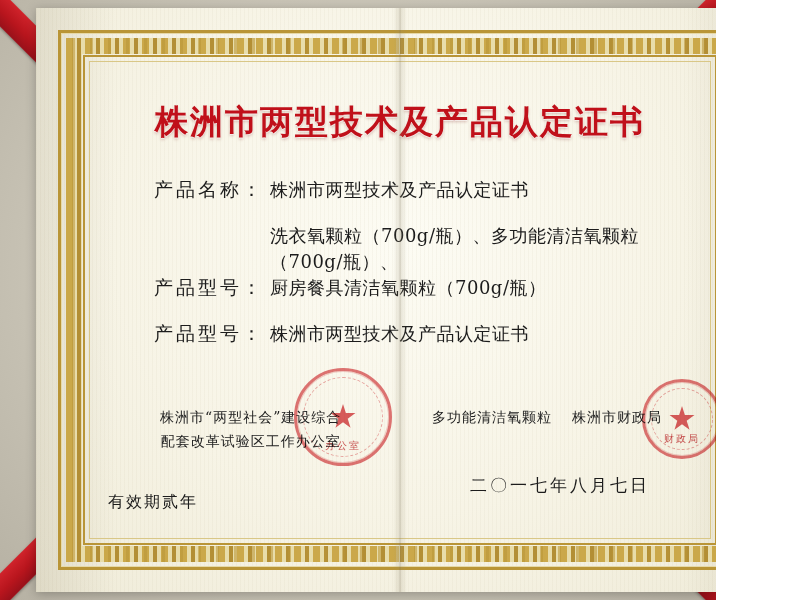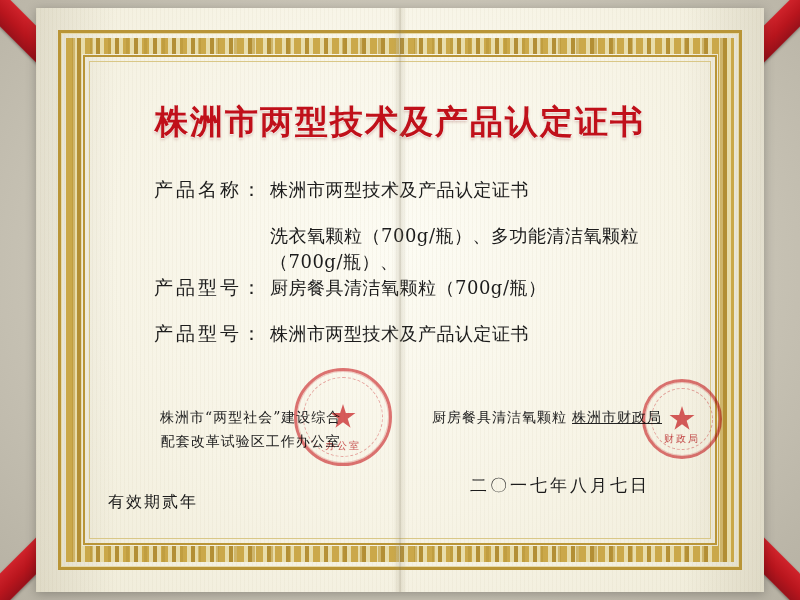--- a/index.html
+++ b/index.html
@@ -6,21 +6,21 @@
     margin: 0;
     padding: 0;
     width: 800px;
     height: 600px;
     overflow: hidden;
     font-family: "DejaVu Sans", sans-serif;
   }
 
   #stage {
     position: relative;
-    width: 800px;
+    width: 716px;
     height: 600px;
     background: #0369a1;
     overflow: hidden;
   }
 
   
   .board {
     position: absolute;
     inset: 0;
     background:
@@ -188,21 +188,21 @@
     text-align: center;
     color: #222;
     font-family: "DejaVu Serif", serif;
     font-size: 14px;
     line-height: 1.7;
     letter-spacing: 1px;
     white-space: nowrap;
   }
   .org.a { left: 58px;  top: 40px; }
   .org.b { left: 330px; top: 40px; }
-  .org.c { left: 470px; top: 40px; text-decoration: underline; }
+  .org.c { left: 470px; top: 40px; }
 
   
   .stamp {
     position: absolute;
     border-radius: 50%;
     border: 3px solid rgba(206,30,36,.72);
     box-shadow: 0 0 0 1px rgba(206,30,36,.25) inset;
     opacity: .85;
     mix-blend-mode: multiply;
   }
@@ -321,21 +321,21 @@
       </div>
 
       <div class="sealband">
 
         <div class="org a">
           <div>株洲市“两型社会”建设综合</div>
           <div>配套改革试验区工作办公室</div>
         </div>
 
         <div class="org b">
-          <div>厨房餐具清洁氧颗粒</div>
+          <div>多功能清洁氧颗粒</div>
         </div>
 
         <div class="org c">
           <div>株洲市财政局</div>
         </div>
 
         <div class="stamp s1">
           <div class="ring-text"></div>
           <div class="star"></div>
           <div class="bottom-text">办公室</div>

